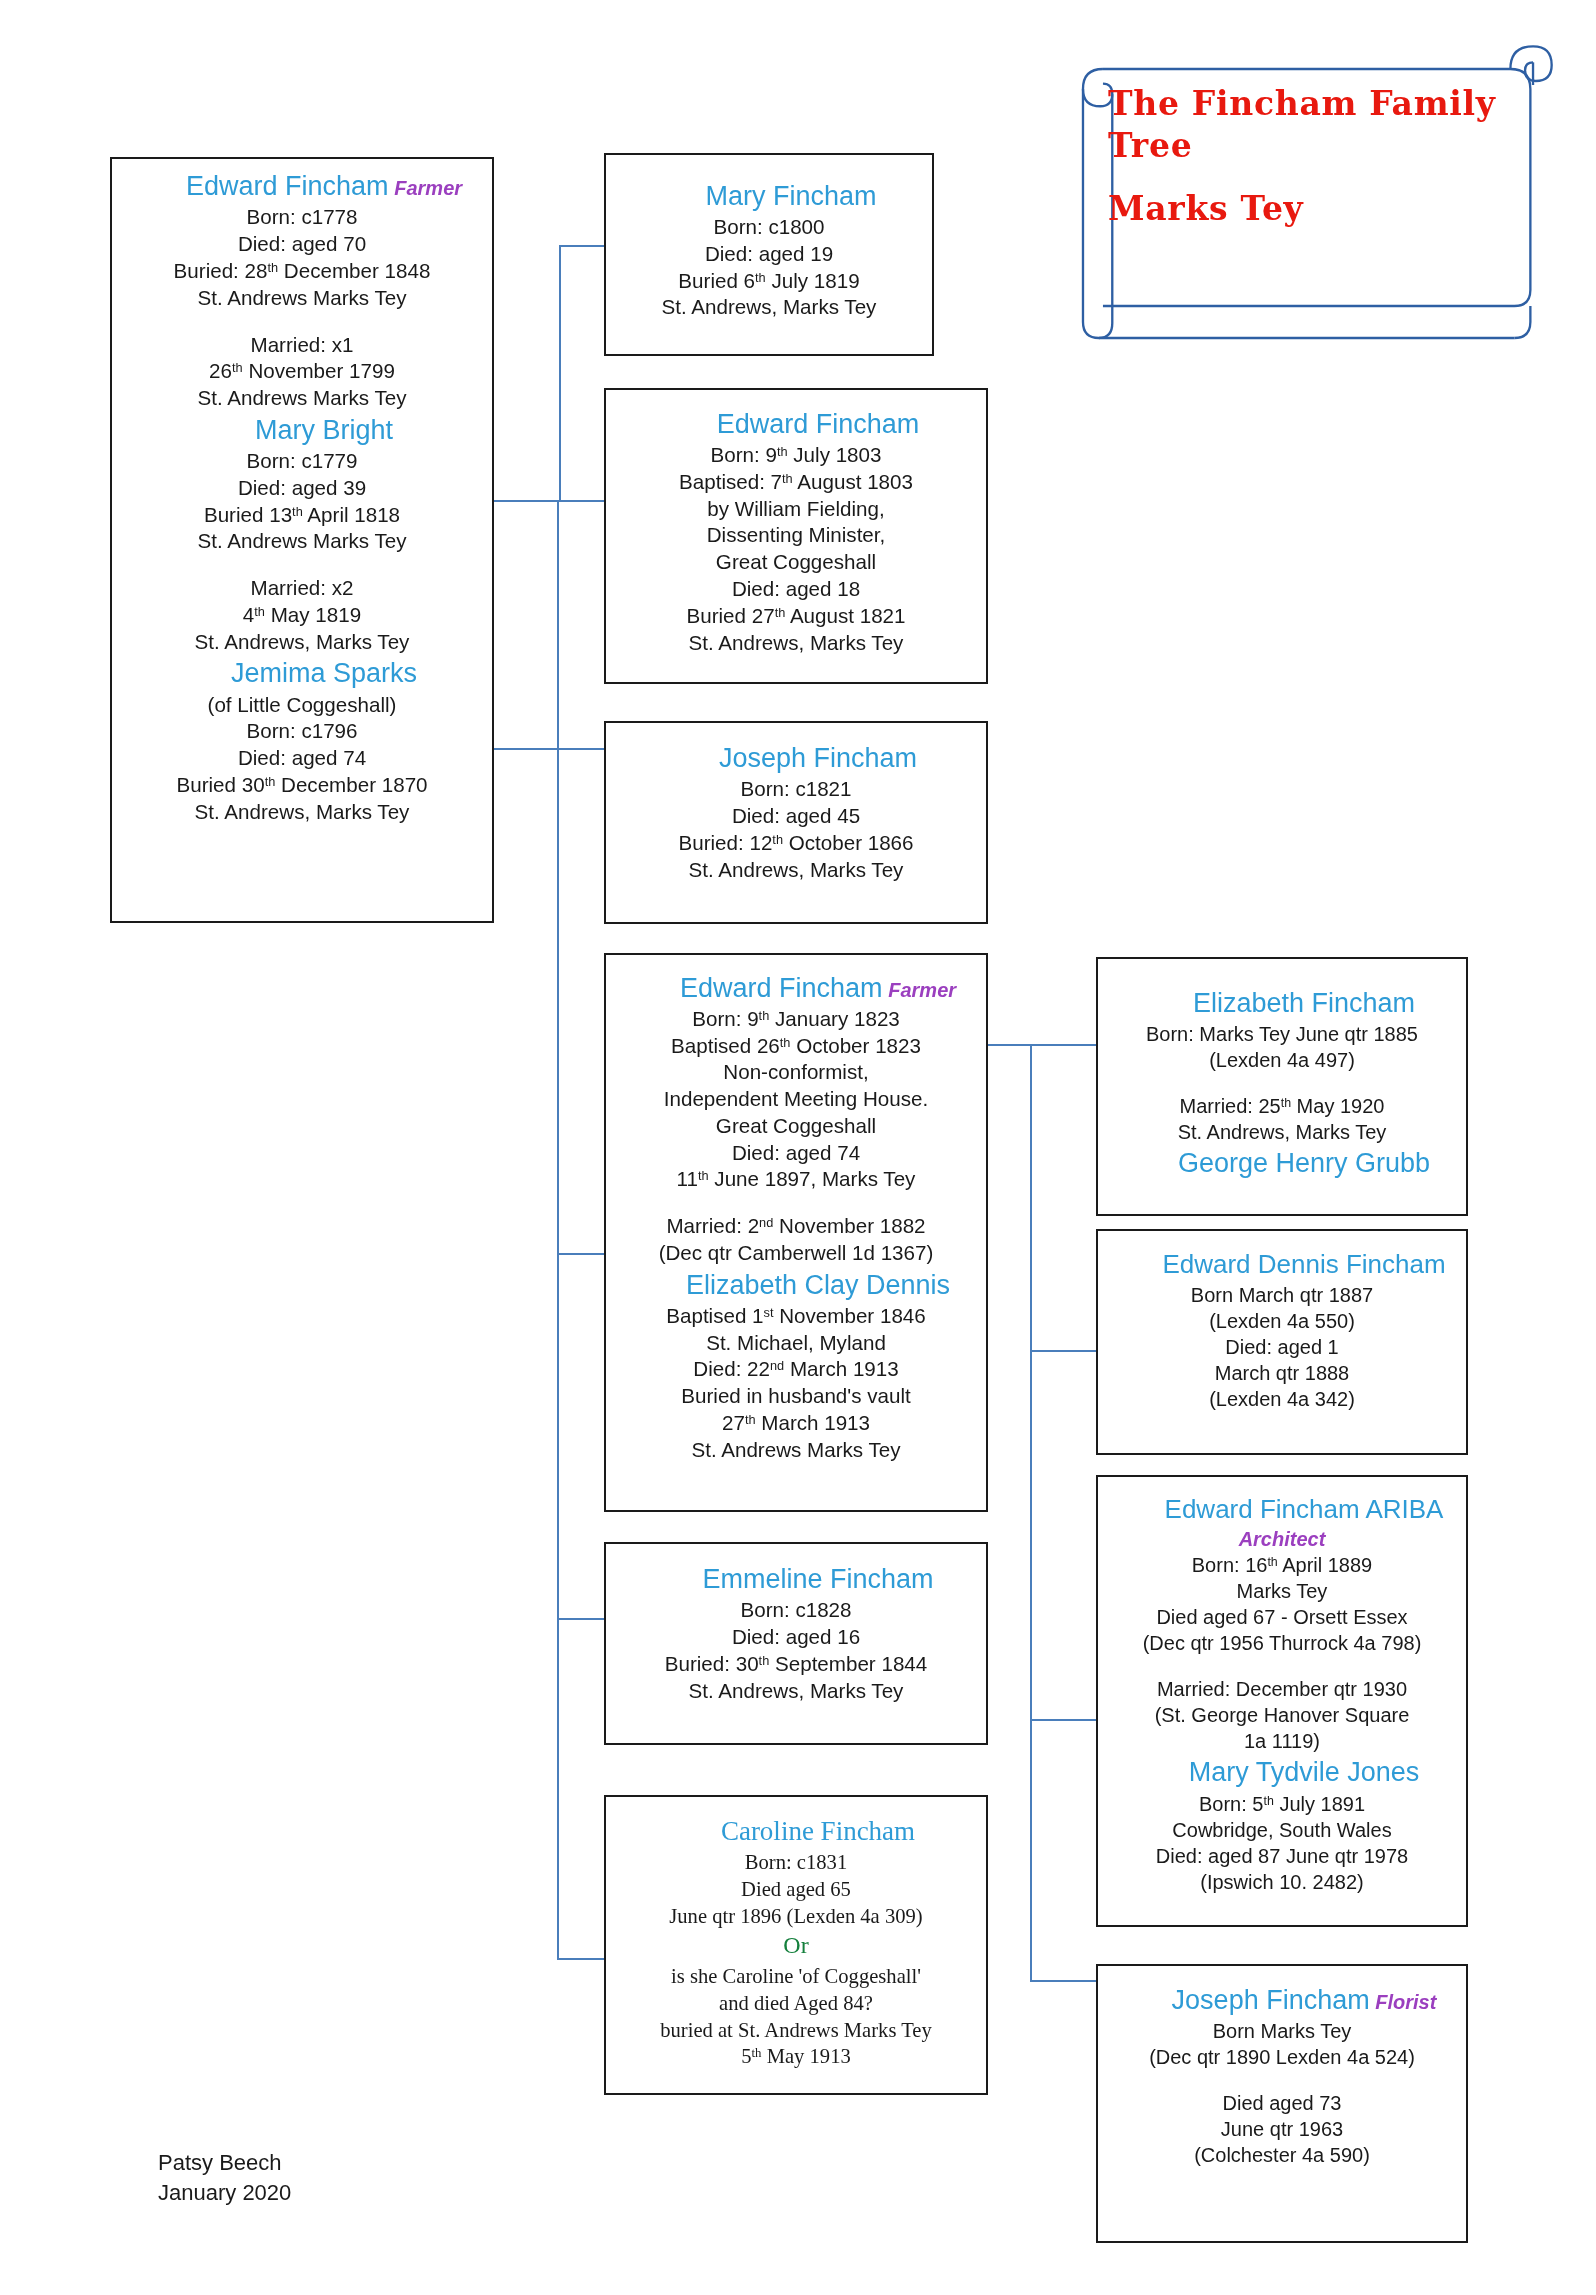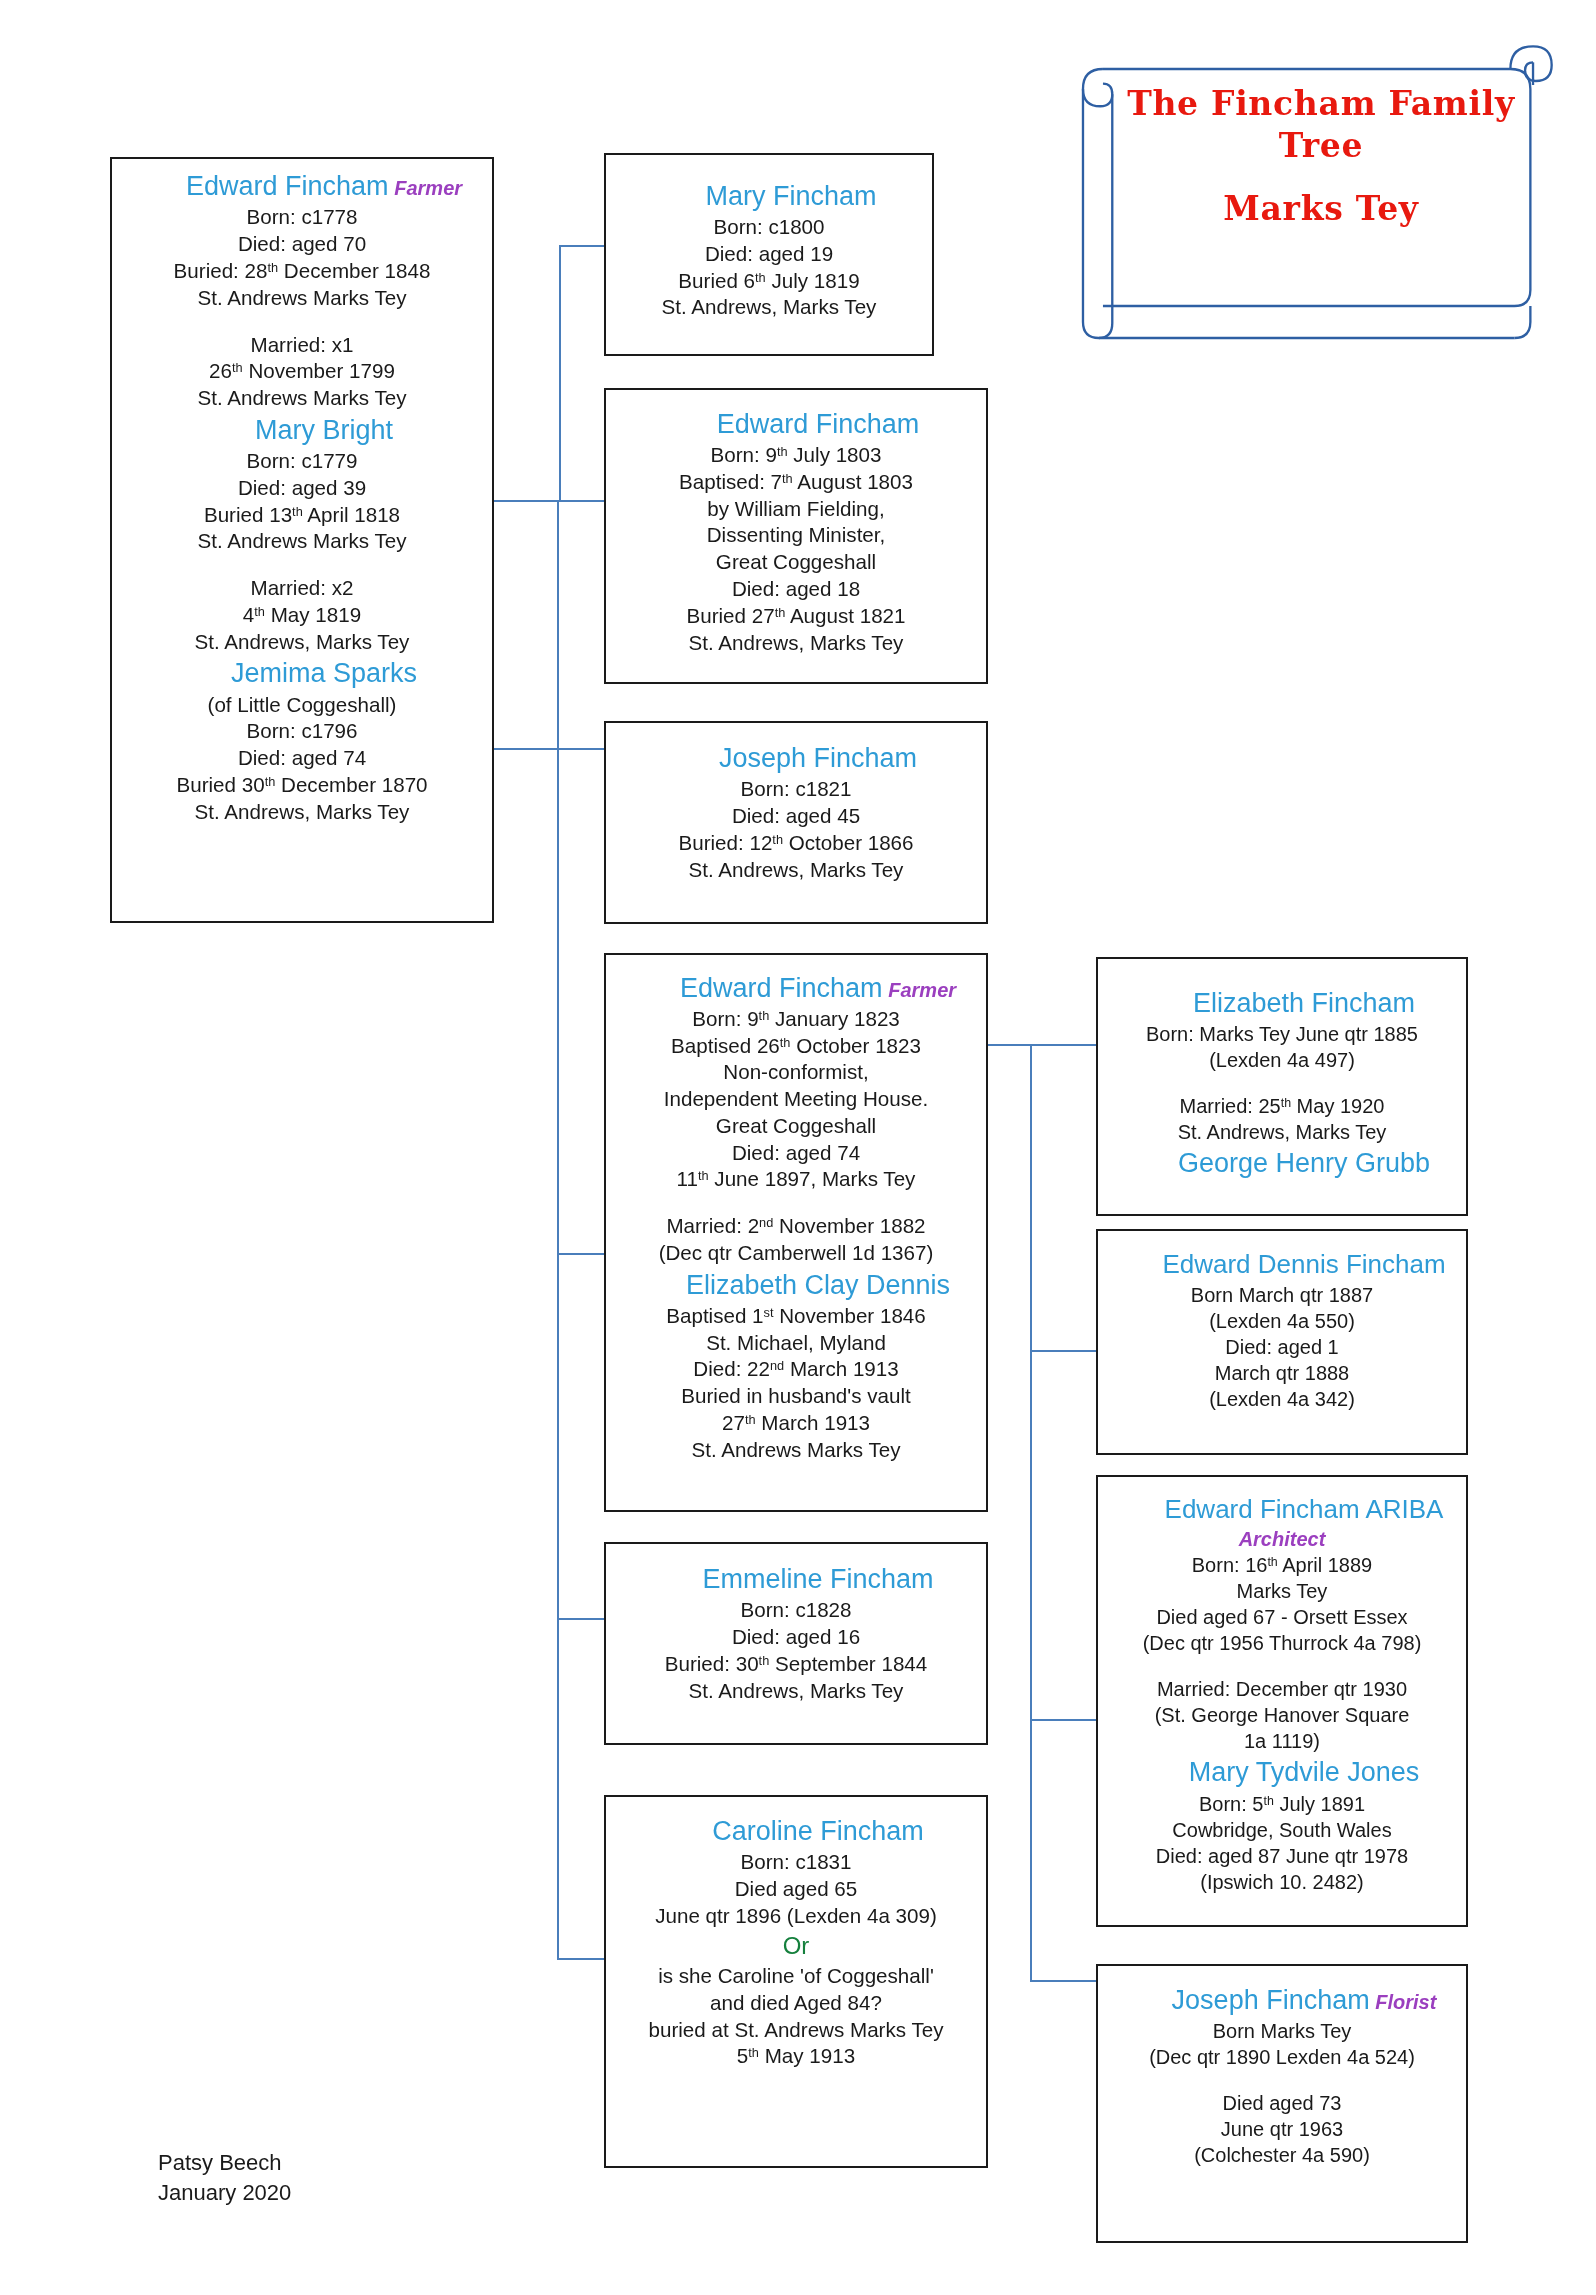--- a/index.html
+++ b/index.html
@@ -78,21 +78,21 @@
     width: 486px;
     height: 303px;
     z-index: 8;
   }
   #scroll-banner svg { display: block; }
   .scroll-title {
     position: absolute;
     left: 1108px;
     top: 83px;
     width: 426px;
-    text-align: center;
+    text-align: left;
     color: #e8190f;
     font-family: "DejaVu Serif", serif;
     font-weight: bold;
     font-size: 33px;
     line-height: 1.28;
     letter-spacing: 0.7px;
     z-index: 9;
   }
   .scroll-title .l2 { display: block; }
   .scroll-title .l3 { display: block; margin-top: 21px; }
@@ -234,21 +234,21 @@
   </div>
 
   <div class="box" style="left:604px; top:1542px; width:384px; height:203px; padding-top:17.3px;">
     <span class="nm">Emmeline Fincham</span>
     <span class="ln">Born: c1828</span>
     <span class="ln">Died: aged 16</span>
     <span class="ln">Buried: 30<sup>th</sup> September 1844</span>
     <span class="ln">St. Andrews, Marks Tey</span>
   </div>
 
-  <div class="box" style="left:604px; top:1795px; width:384px; height:373px; padding-top:16px;">
+  <div class="box" style="left:604px; top:1795px; width:384px; height:300px; padding-top:16px;font-family:Liberation Serif, serif;">
     <span class="nm">Caroline Fincham</span>
     <span class="ln">Born: c1831</span>
     <span class="ln">Died aged 65</span>
     <span class="ln">June qtr 1896 (Lexden 4a 309)</span>
     <span class="or">Or</span>
     <span class="ln">is she Caroline 'of Coggeshall'</span>
     <span class="ln">and died Aged 84?</span>
     <span class="ln">buried at St. Andrews Marks Tey</span>
     <span class="ln">5<sup>th</sup> May 1913</span>
   </div>

